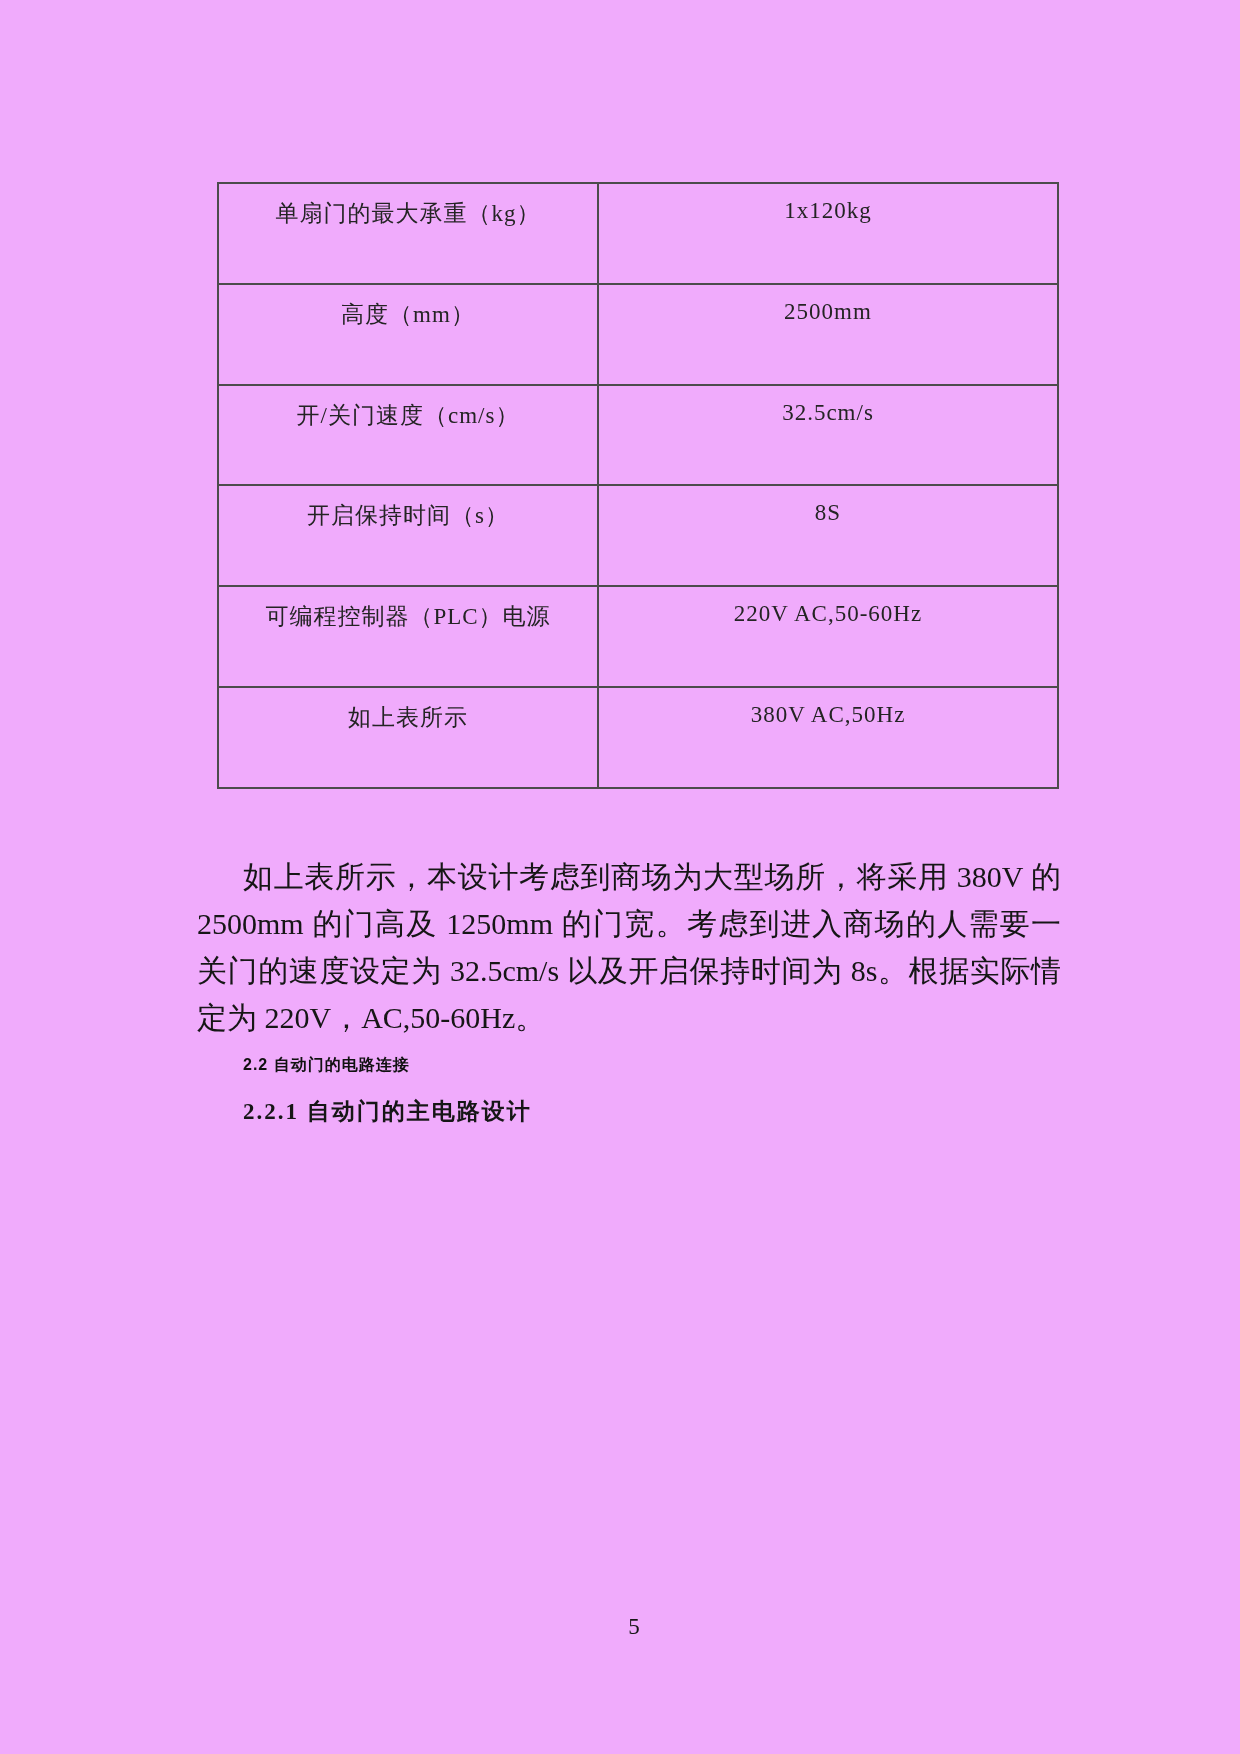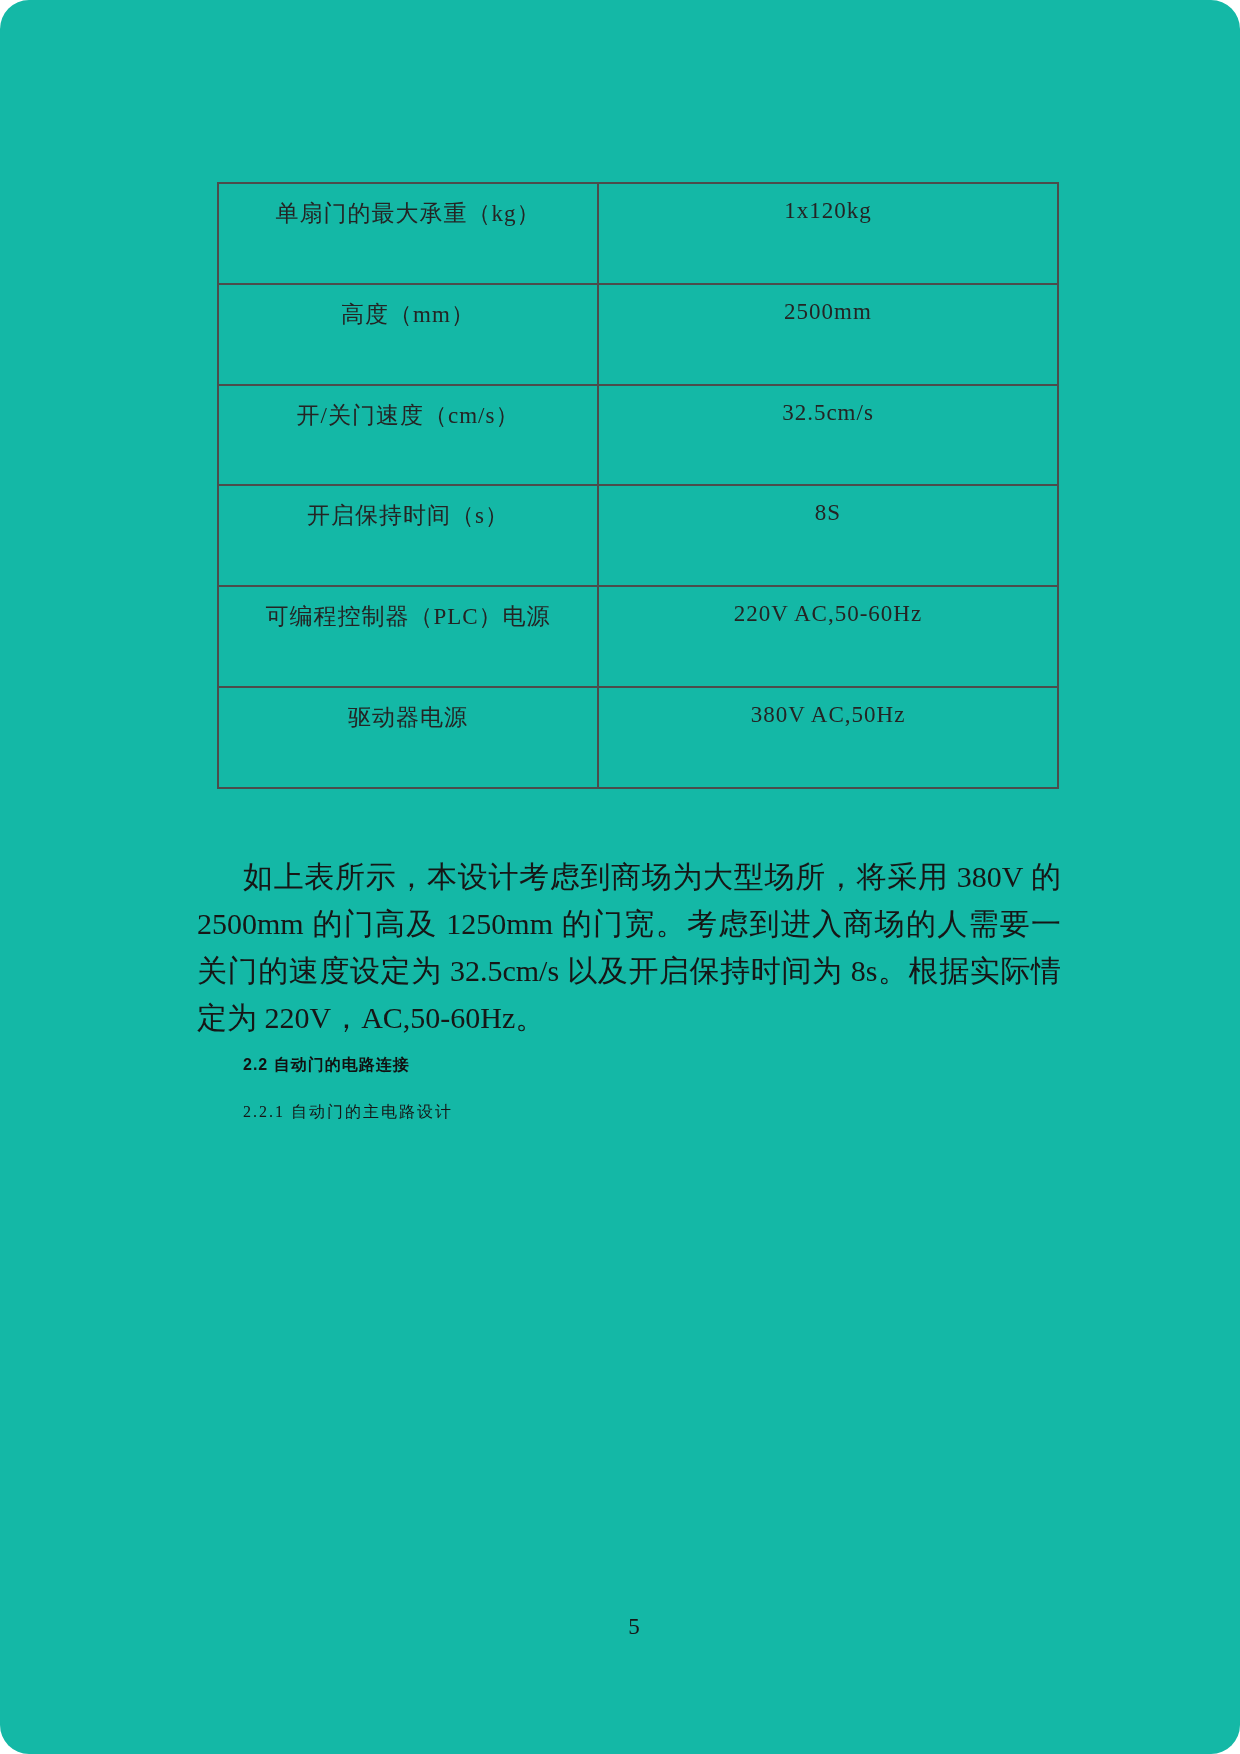--- a/index.html
+++ b/index.html
@@ -4,25 +4,24 @@
 <style>
   html, body {
     margin: 0;
     padding: 0;
     background: #ffffff;
   }
   .page {
     position: relative;
     width: 1240px;
     height: 1754px;
-    background: #14b8a6;
+    background: #f0abfc;
     font-family: "Liberation Serif", "DejaVu Serif", serif;
     color: #1f1f1f;
     overflow: hidden;
-    border-radius: 29px;
   }
 
   
   table.spec-table {
     position: absolute;
     left: 217px;
     top: 182px;
     width: 840px;
     height: 607px;
     border-collapse: collapse;
@@ -72,24 +71,25 @@
     color: #111111;
     letter-spacing: 1px;
   }
   .subheading {
     position: absolute;
     left: 197px;
     top: 1088px;
     width: 864px;
     padding-left: 46px;
     box-sizing: border-box;
-    font-size: 16px;
+    font-size: 23px;
     line-height: 47px;
     color: #161616;
     letter-spacing: 2px;
+    font-weight: bold;
   }
 
   
   .page-number {
     position: absolute;
     left: 0;
     top: 1614px;
     width: 1268px;
     text-align: center;
     font-size: 23px;
@@ -127,21 +127,21 @@
       <td>开启保持时间（s）</td>
       <td>8S</td>
     </tr>
 
     <tr>
       <td>可编程控制器（PLC）电源</td>
       <td>220V AC,50-60Hz</td>
     </tr>
 
     <tr>
-      <td>驱动器电源</td>
+      <td>如上表所示</td>
       <td>380V AC,50Hz</td>
     </tr>
 
   </tbody>
   </table>
 
   <div class="paragraph">
     <div class="pline just indent">如上表所示，本设计考虑到商场为大型场所，将采用 380V 的驱动交流电源、</div>
     <div class="pline just">2500mm 的门高及 1250mm 的门宽。考虑到进入商场的人需要一定的反应时间则开</div>
     <div class="pline just">关门的速度设定为 32.5cm/s 以及开启保持时间为 8s。根据实际情况，将 PLC 设</div>

